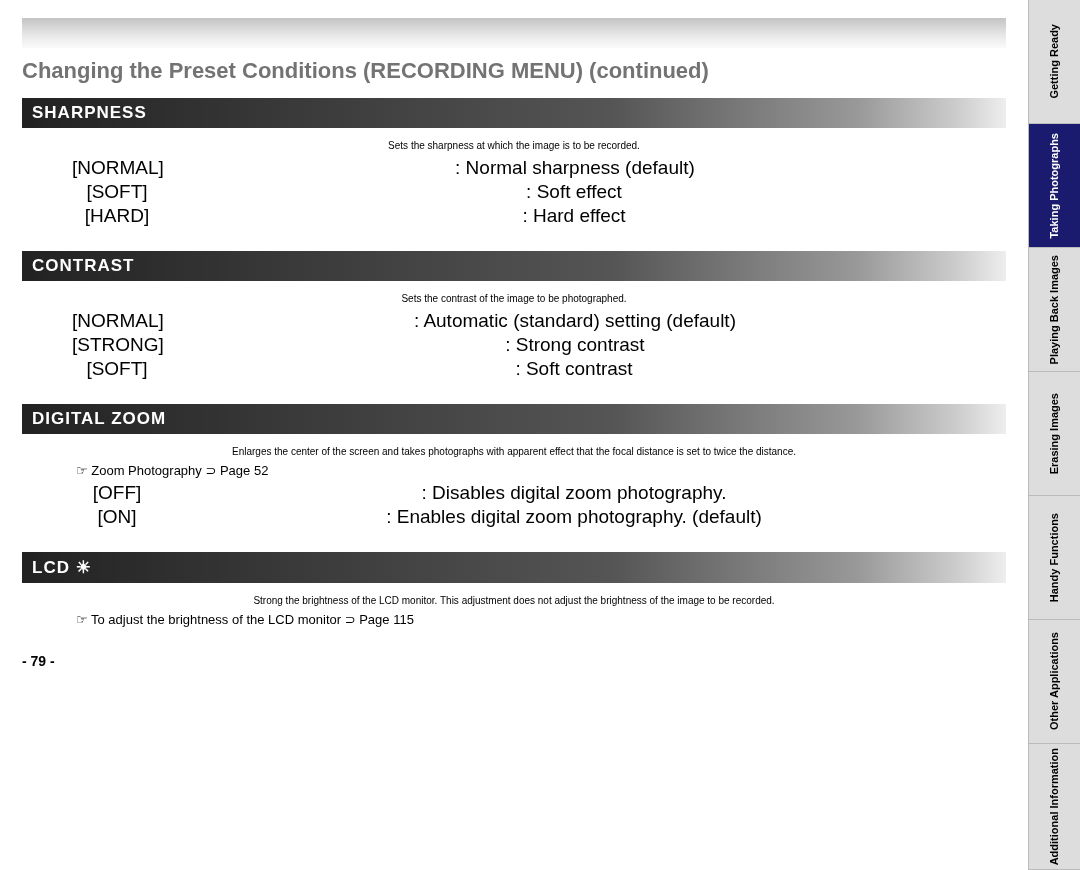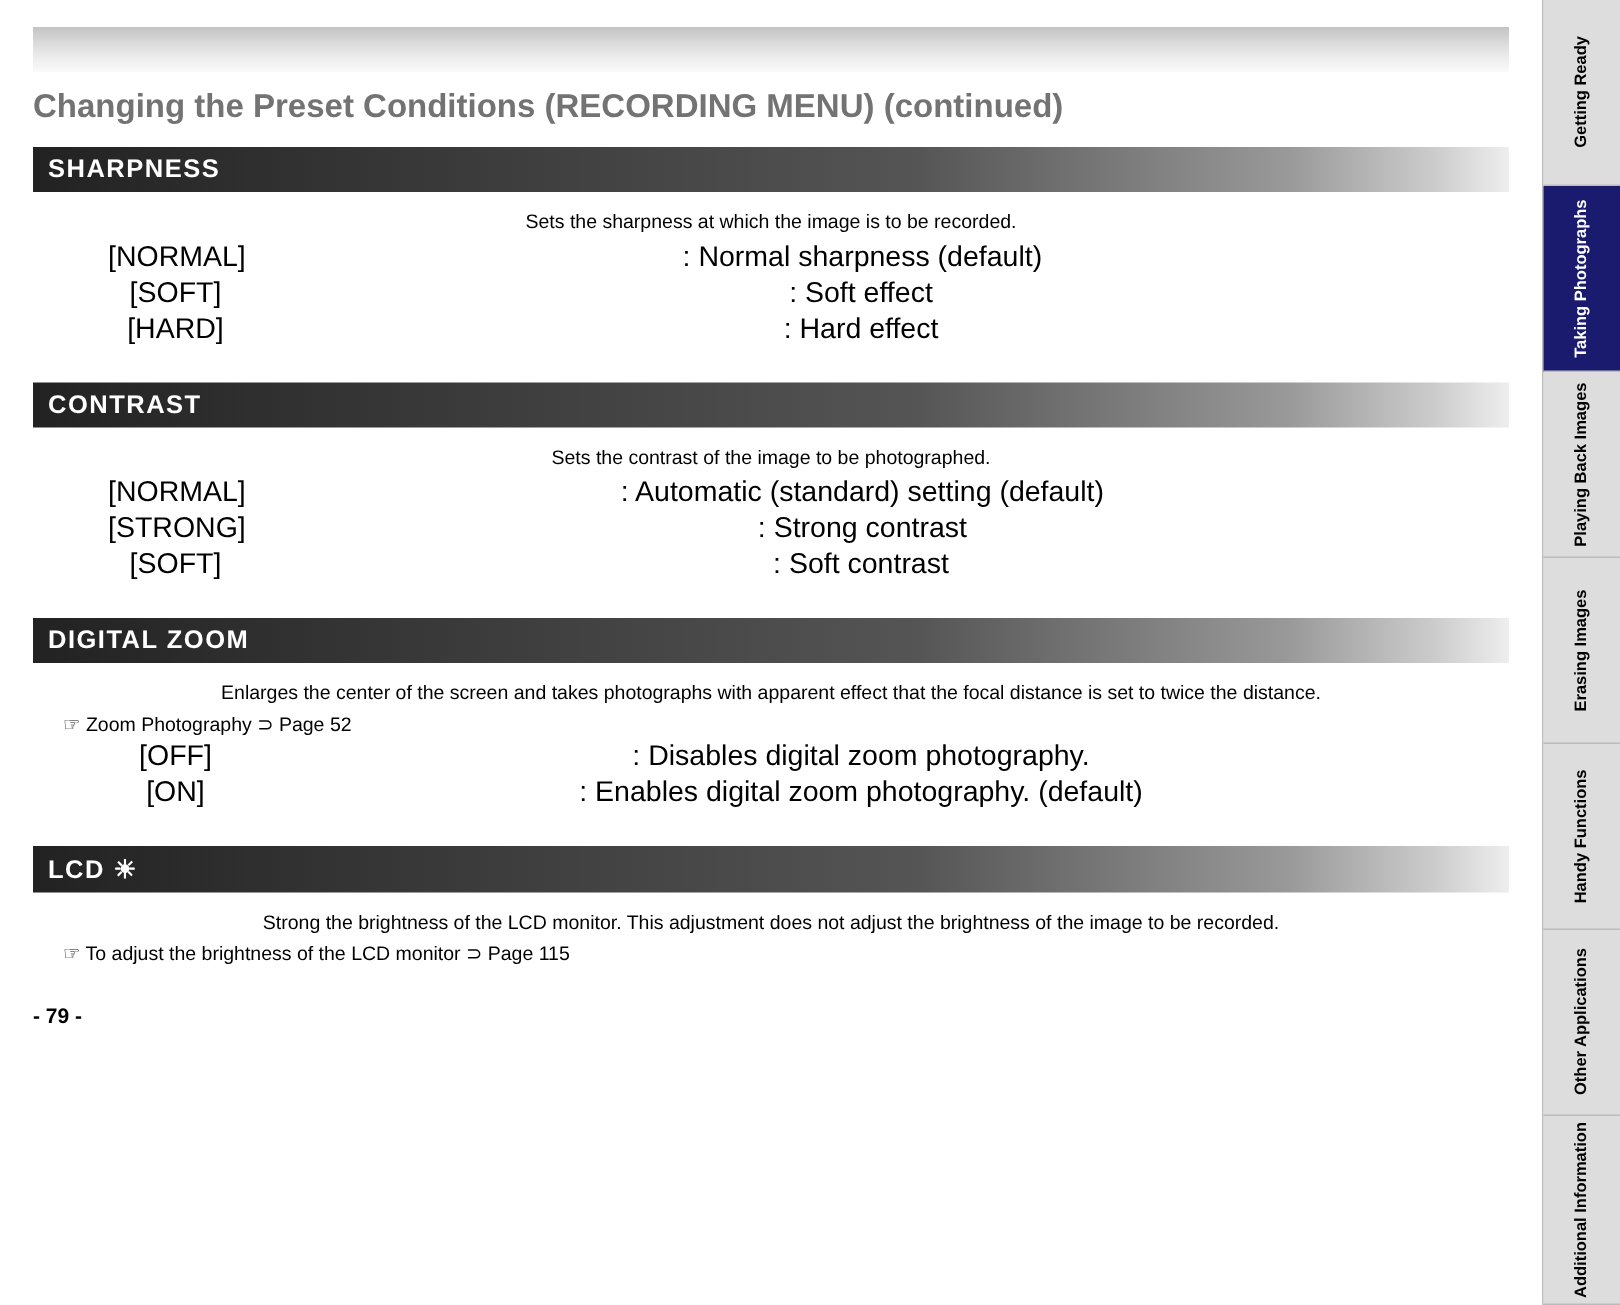--- a/index.html
+++ b/index.html
@@ -45,21 +45,21 @@
       display: flex;
       align-items: center;
     }
 
     .section-body {
       padding: 4px 20px 4px 20px;
     }
 
     .section-desc {
       margin-bottom: 6px;
-      font-size: 13px;
+      font-size: 10px;
     }
 
     .options-table {
       margin-left: 30px;
       margin-top: 4px;
     }
 
     .option-row {
       display: flex;
       margin-bottom: 2px;
@@ -73,20 +73,21 @@
 
     .option-val {
       flex: 1;
     }
 
     .ref-note {
       font-size: 13px;
       margin-bottom: 4px;
       display: flex;
       align-items: center;
+      margin-left: 34px;
     }
 
     .range-text {
       margin-top: 6px;
       margin-bottom: 4px;
       font-size: 13.5px;
     }
 
     
     .sidebar {

